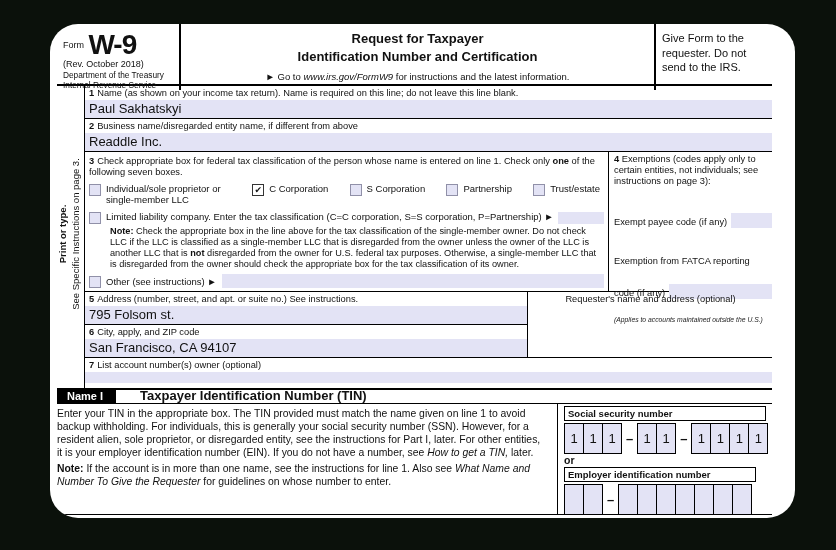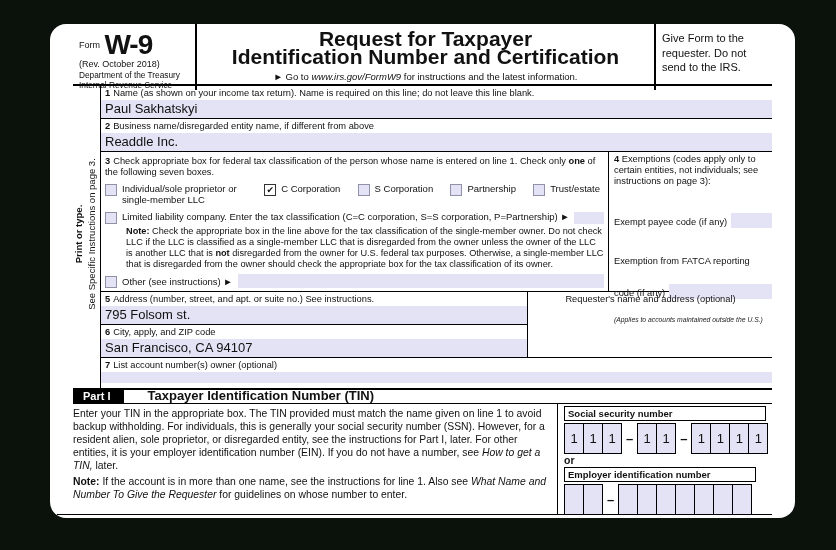--- a/index.html
+++ b/index.html
@@ -5,33 +5,33 @@
   * { box-sizing: border-box; margin: 0; padding: 0; }
   html,body { width:836px; height:550px; overflow:hidden; }
   body {
     background:#0b110b;
     font-family:"Liberation Sans","DejaVu Sans",sans-serif;
     color:#111;
     position:relative;
   }
   .paper {
     position:absolute; left:50px; top:24px; width:745px; height:494px;
-    background:#fff; border-radius:16px; overflow:hidden;padding-left:16px;
+    background:#fff; border-radius:28px; overflow:hidden;
   }
   .content { margin:0 23px 0 7px; position:relative; }
 
   
   .hdr { display:grid; grid-template-columns:122px 1fr 116px; height:62px; border-bottom:2px solid #000; }
   .hdr-left { padding:5px 2px 0 6px; }
   .form-word { font-size:9px; vertical-align:6px; }
   .form-number { font-size:28px; font-weight:bold; letter-spacing:-1px; }
   .hdr-rev { font-size:9px; margin-top:-2px; }
   .hdr-dept { font-size:8.3px; line-height:9.5px; margin-top:2px; }
   .hdr-center { border-left:2px solid #000; border-right:2px solid #000; text-align:center; padding-top:6px; }
-  .hdr-title { font-size:21px; font-weight:bold; line-height:18px; }
+  .hdr-title { font-size:13px; font-weight:bold; line-height:18px; }
   .hdr-goto { font-size:9.5px; font-weight:normal; margin-top:5px; }
   .hdr-goto .iu { font-style:italic; }
   .hdr-right { padding:7px 2px 0 6px; font-size:11px; font-weight:normal; line-height:14.5px; }
 
   
   .main { display:flex; }
   .strip { width:28px; border-right:1px solid #000; position:relative; }
   .strip-inner { position:absolute; width:296px; height:28px; left:-134px; top:134px; transform:rotate(-90deg); text-align:center; font-size:9.5px; line-height:12.5px; }
   .strip-bold { font-weight:bold; }
   .rows { flex:1; min-width:0; }
@@ -219,21 +219,21 @@
 
         <div class="row7">
           <div class="flabel"><b>7</b><span>List account number(s) owner (optional)</span></div>
           <div class="fvalue"></div>
         </div>
 
       </div>
     </div>
 
     <div class="p1bar">
-      <div class="p1badge">Part I</div>
+      <div class="p1badge">Name I</div>
       <div class="p1title">Taxpayer Identification Number (TIN)</div>
     </div>
     <div class="p1content">
       <div class="p1text">
         <div><span>Enter your TIN in the appropriate box. The TIN provided must match the name given on line 1 to avoid backup withholding. For individuals, this is generally your social security number (SSN). However, for a resident alien, sole proprietor, or disregarded entity, see the instructions for Part I, later. For other entities, it is your employer identification number (EIN). If you do not have a number, see </span><i>How to get a TIN,</i><span> later.</span></div>
         <div class="para2"><b>Note:</b><span> If the account is in more than one name, see the instructions for line 1. Also see </span><i>What Name and Number To Give the Requester</i><span> for guidelines on whose number to enter.</span></div>
       </div>
       <div class="tincol">
         <div class="tin-label-box ssn-box">Social security number</div>
         <div class="digits">

